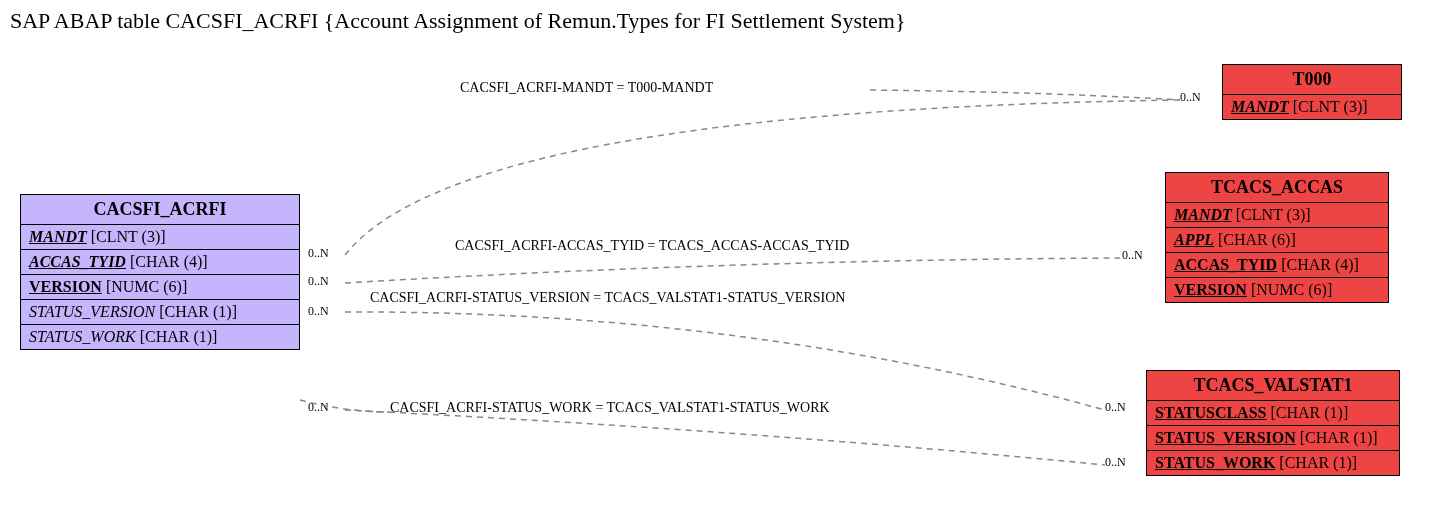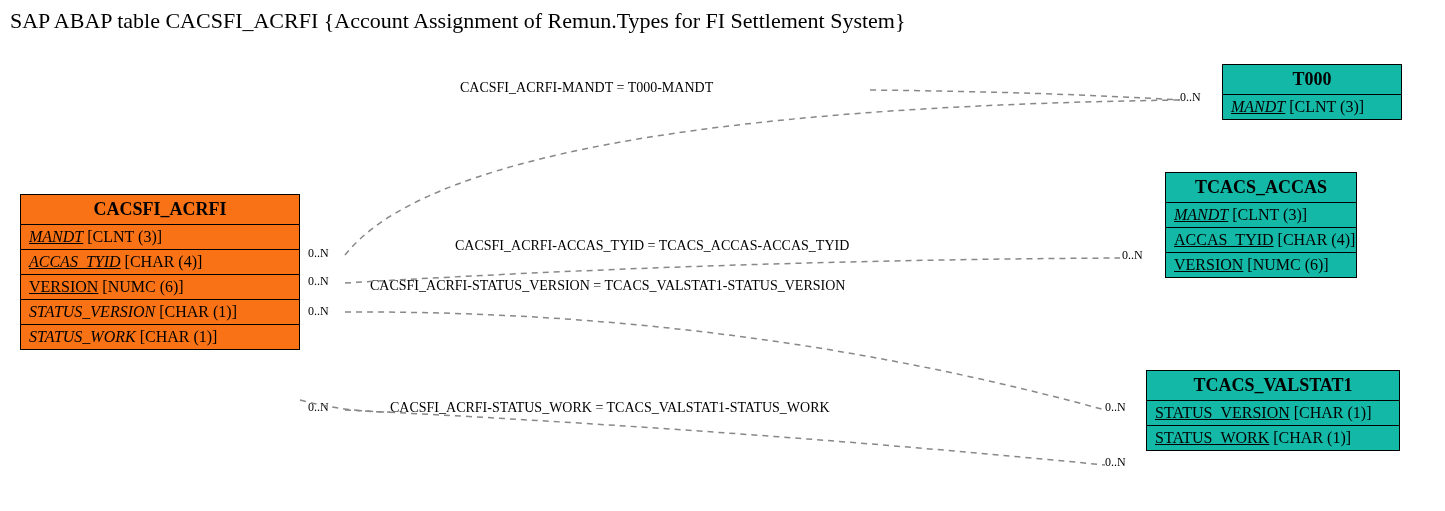--- a/index.html
+++ b/index.html
@@ -16,38 +16,38 @@
   .title {
     position: absolute;
     top: 8px;
     left: 10px;
     font-size: 22px;
     color: #000;
   }
   .entity {
     position: absolute;
     border: 1px solid #000;
-    background: #14b8a6;
+    background: #ef4444;
   }
-  .entity.main { background: #f97316; }
+  .entity.main { background: #c4b5fd; }
   .entity .hdr {
     border-bottom: 1px solid #000;
     text-align: center;
     font-weight: bold;
     font-size: 18px;
     padding: 4px 10px;
   }
   .entity .row {
     border-bottom: 1px solid #000;
     font-size: 16px;
     padding: 3px 8px;
     white-space: nowrap;
   }
   .entity .row:last-child { border-bottom: none; }
-  .u { text-decoration: underline; }
+  .u { text-decoration: underline; font-weight: bold; }
   .i { font-style: italic; }
   .rel-label {
     position: absolute;
     font-size: 14px;
     color: #000;
     white-space: nowrap;
   }
   .card {
     position: absolute;
     font-size: 12px;
@@ -79,36 +79,38 @@
   <div class="row"><span class="u">VERSION</span> <span>[NUMC (6)]</span></div>
   <div class="row"><span class="i">STATUS_VERSION</span> <span>[CHAR (1)]</span></div>
   <div class="row"><span class="i">STATUS_WORK</span> <span>[CHAR (1)]</span></div>
 </div>
 
 <div class="entity" style="left:1222px; top:64px; width:180px;">
   <div class="hdr">T000</div>
   <div class="row"><span class="u i">MANDT</span> <span>[CLNT (3)]</span></div>
 </div>
 
-<div class="entity" style="left:1165px; top:172px; width:192px;">
+<div class="entity" style="left:1165px; top:172px; width:224px;">
   <div class="hdr">TCACS_ACCAS</div>
   <div class="row"><span class="u i">MANDT</span> <span>[CLNT (3)]</span></div>
+  <div class="row"><span class="u i">APPL</span> <span>[CHAR (6)]</span></div>
   <div class="row"><span class="u">ACCAS_TYID</span> <span>[CHAR (4)]</span></div>
   <div class="row"><span class="u">VERSION</span> <span>[NUMC (6)]</span></div>
 </div>
 
 <div class="entity" style="left:1146px; top:370px; width:254px;">
   <div class="hdr">TCACS_VALSTAT1</div>
+  <div class="row"><span class="u">STATUSCLASS</span> <span>[CHAR (1)]</span></div>
   <div class="row"><span class="u">STATUS_VERSION</span> <span>[CHAR (1)]</span></div>
   <div class="row"><span class="u">STATUS_WORK</span> <span>[CHAR (1)]</span></div>
 </div>
 
 <div class="rel-label" style="left:460px; top:80px;">CACSFI_ACRFI-MANDT = T000-MANDT</div>
 <div class="rel-label" style="left:440px; top:238px;margin-left:15px;">CACSFI_ACRFI-ACCAS_TYID = TCACS_ACCAS-ACCAS_TYID</div>
-<div class="rel-label" style="left:370px; top:278px;text-align:center;">CACSFI_ACRFI-STATUS_VERSION = TCACS_VALSTAT1-STATUS_VERSION</div>
+<div class="rel-label" style="left:370px; top:290px;text-align:center;">CACSFI_ACRFI-STATUS_VERSION = TCACS_VALSTAT1-STATUS_VERSION</div>
 <div class="rel-label" style="left:390px; top:400px;">CACSFI_ACRFI-STATUS_WORK = TCACS_VALSTAT1-STATUS_WORK</div>
 
 <div class="card" style="left:308px; top:246px;">0..N</div>
 <div class="card" style="left:308px; top:274px;">0..N</div>
 <div class="card" style="left:308px; top:304px;">0..N</div>
 <div class="card" style="left:308px; top:400px;">0..N</div>
 
 <div class="card" style="left:1180px; top:90px;">0..N</div>
 <div class="card" style="left:1122px; top:248px;">0..N</div>
 <div class="card" style="left:1105px; top:400px;">0..N</div>

